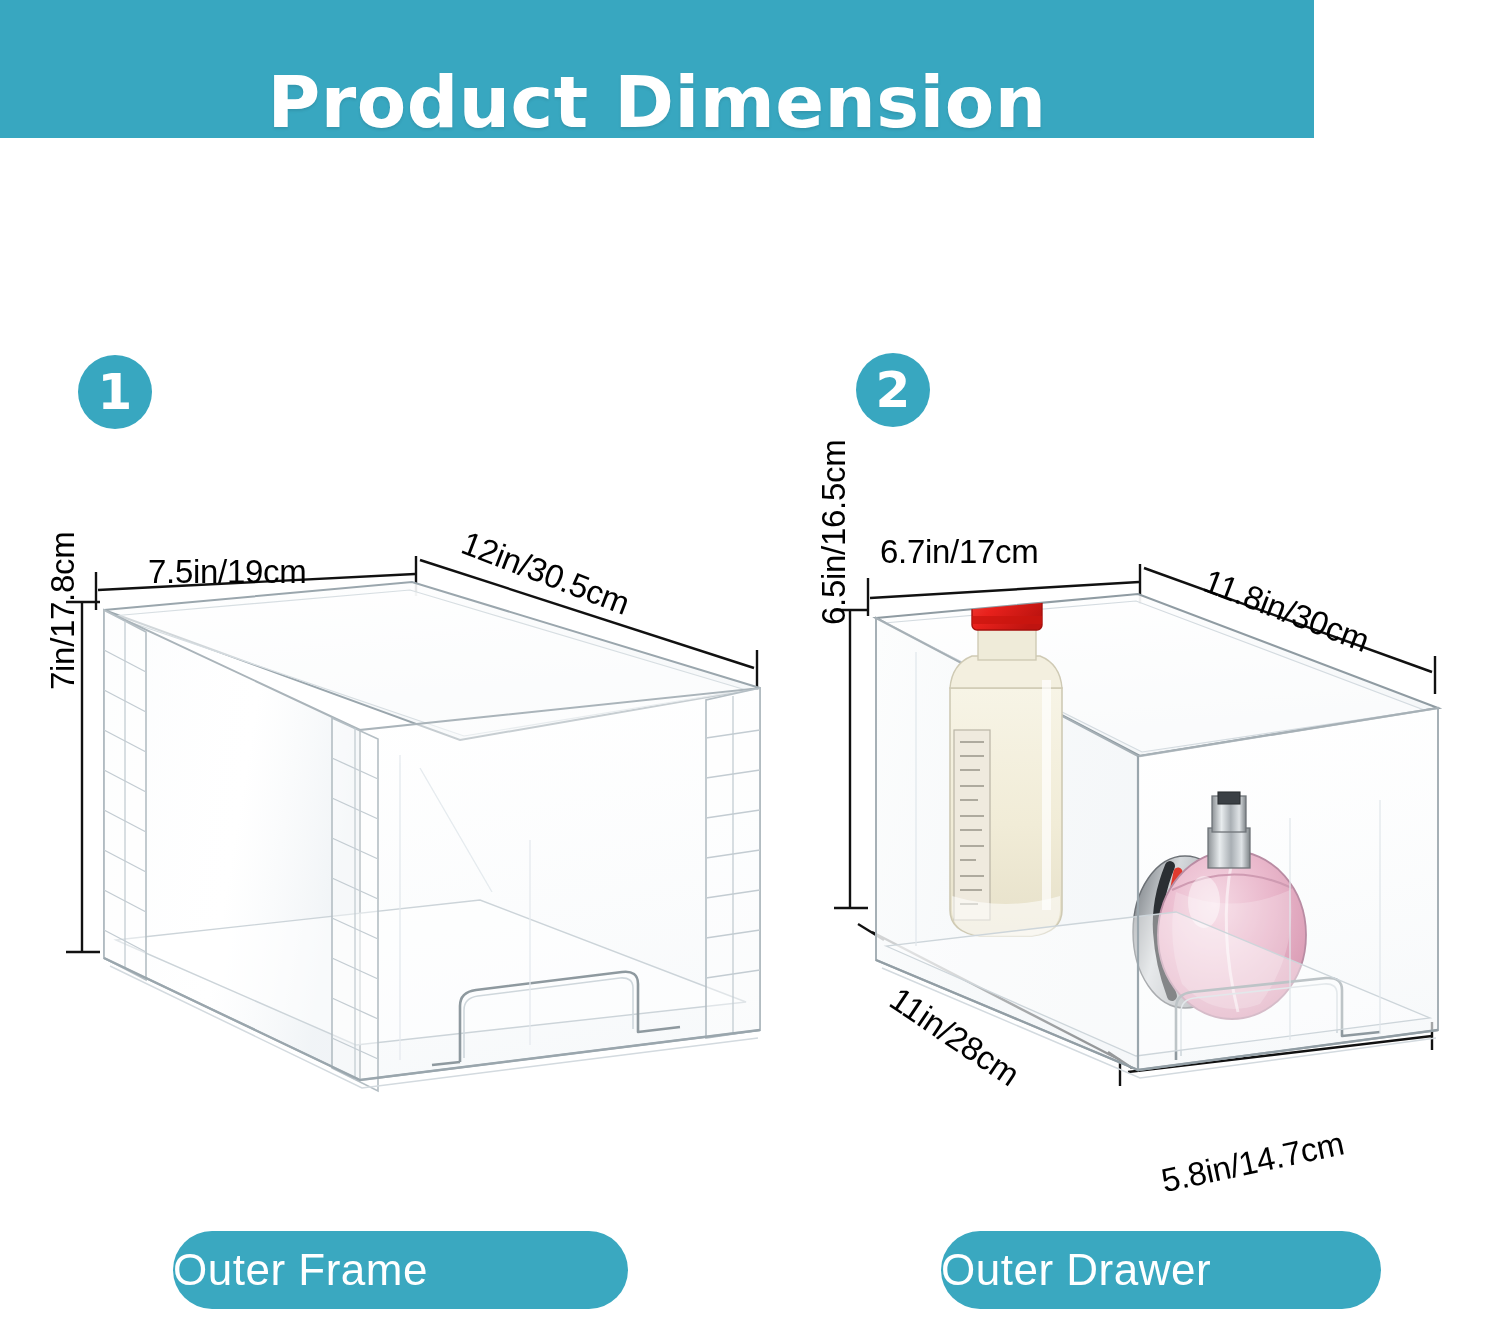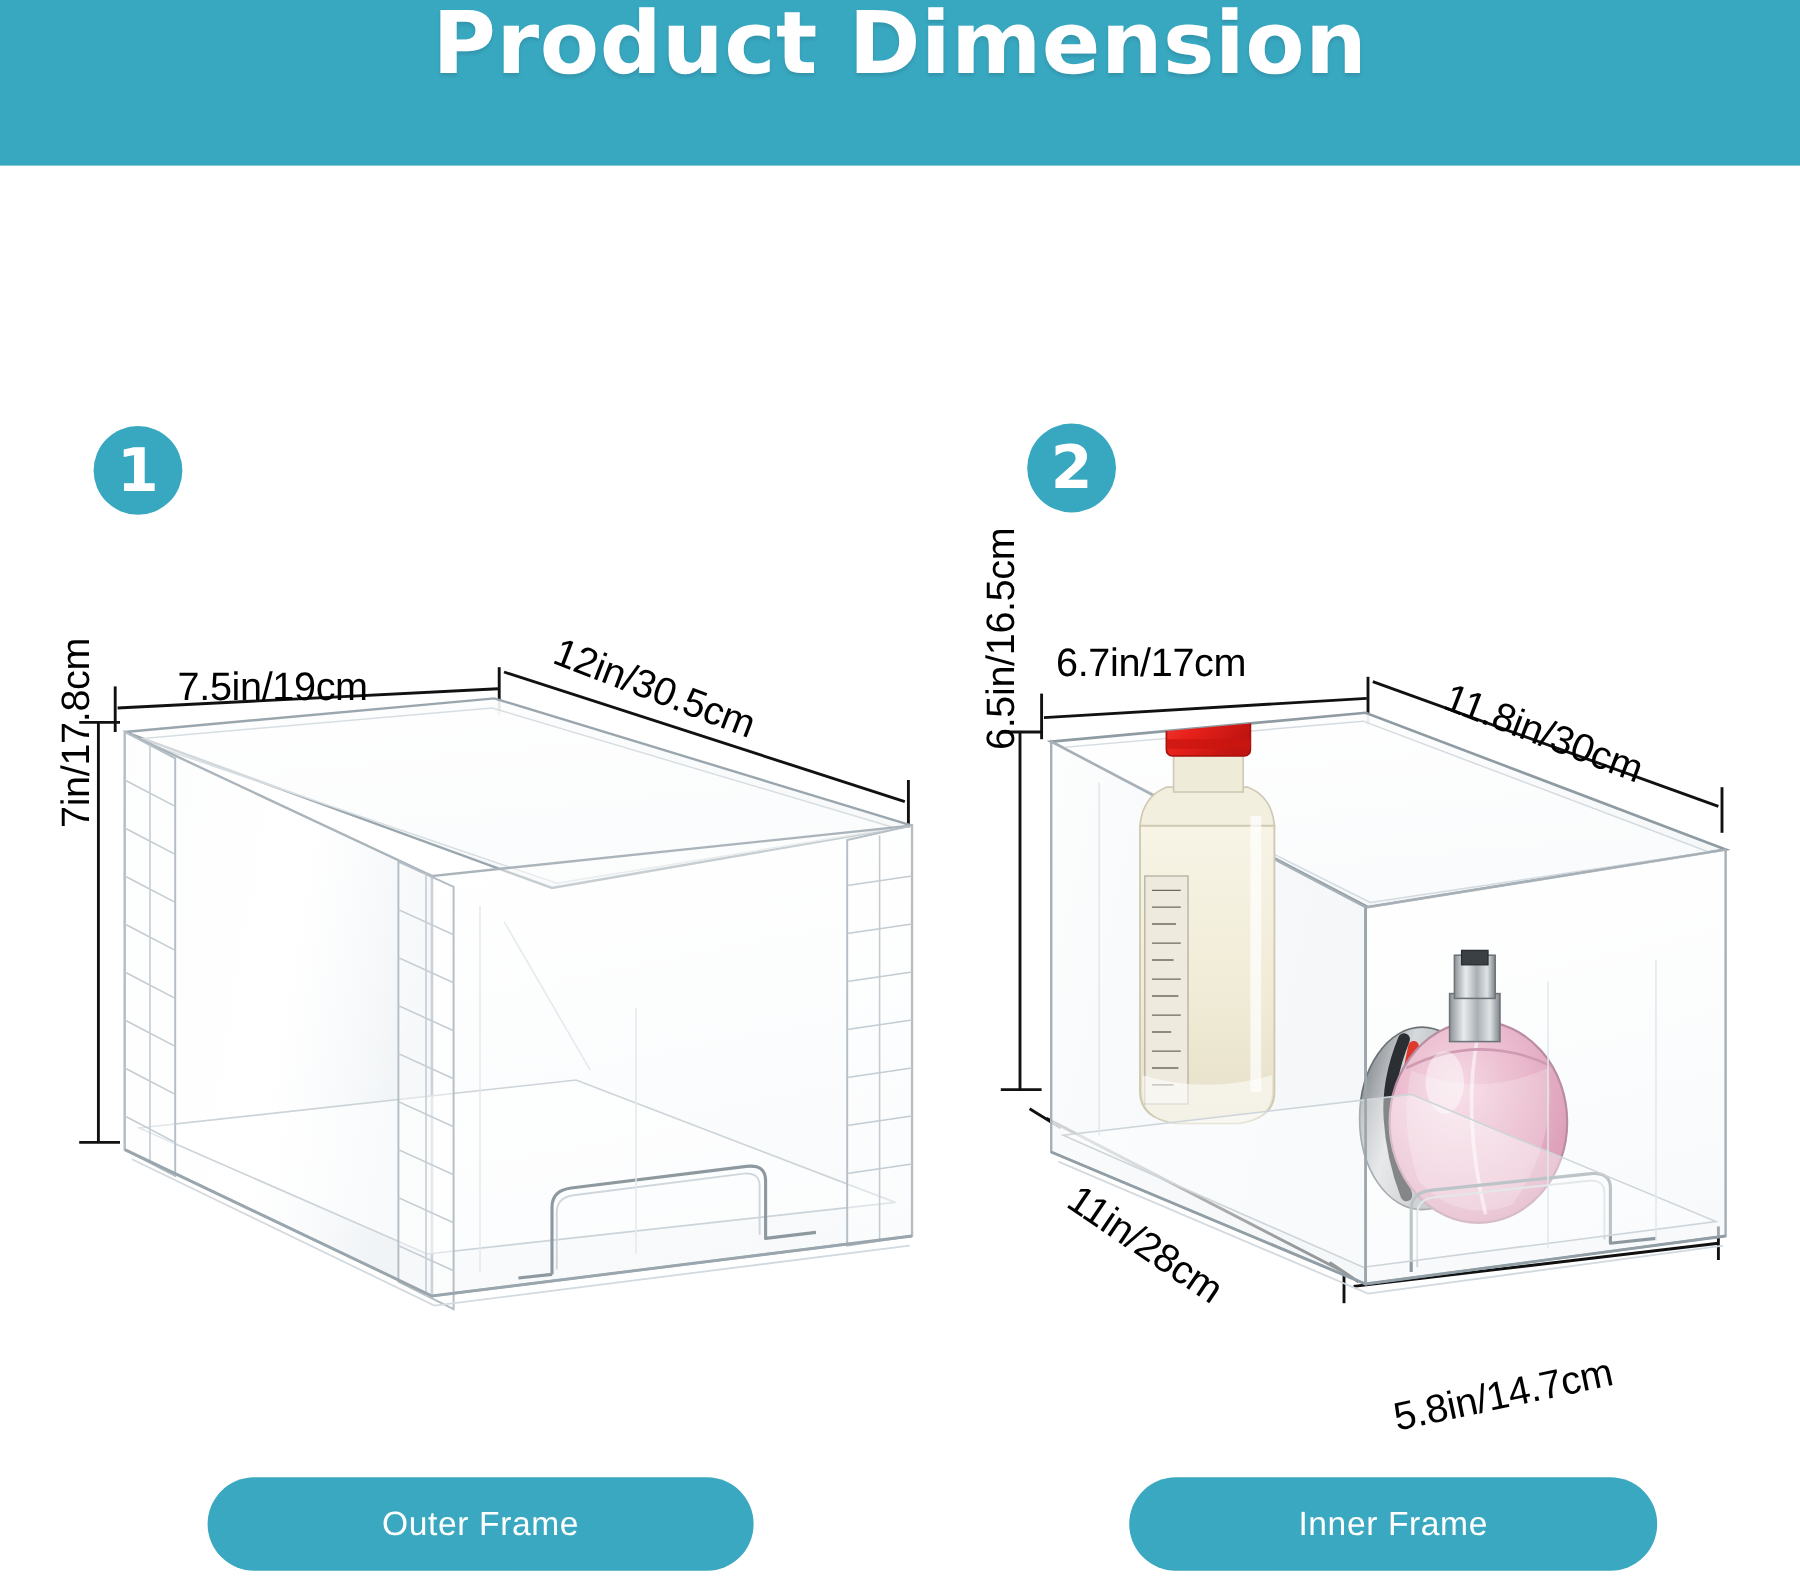--- a/index.html
+++ b/index.html
@@ -13,25 +13,25 @@
     height: 1324px;
     background: #ffffff;
     overflow: hidden;
     font-family: "Liberation Sans", sans-serif;
   }
 
   
   .banner {
     position: absolute;
     left: 0; top: 0;
-    width: 1500px;
+    width: 1314px;
     height: 138px;
     background: #38a7c0;
     display: flex;
-    align-items: flex-start;
+    align-items: flex-end;
     justify-content: center;
   }
   .banner-title {
     color: #ffffff;
     font-size: 72px;
     font-weight: 700;
     letter-spacing: 0.5px;
     line-height: 1;
     font-family: "DejaVu Sans", sans-serif;
     text-shadow: 0 2px 3px rgba(0,0,0,0.10);
@@ -58,22 +58,22 @@
 
   
   .pill {
     position: absolute;
     height: 78px;
     border-radius: 39px;
     background: #3aa8c0;
     color: #ffffff;
     display: flex;
     align-items: center;
-    justify-content: center;
-    font-size: 28px;
+    justify-content: flex-start;
+    font-size: 44px;
     font-weight: 400;
     letter-spacing: 0.5px;
     font-family: "Liberation Sans", sans-serif;
   }
   #pill-1 { left: 173px; top: 1231px; width: 455px; }
   #pill-2 { left: 941px; top: 1231px; width: 440px; }
 
   
   .dim {
     position: absolute;
@@ -378,16 +378,16 @@
   <div class="dim" id="dim-r-top">6.7in/17cm</div>
   <div class="dim" id="dim-r-depth">11.8in/30cm</div>
   <div class="dim" id="dim-r-height">6.5in/16.5cm</div>
   <div class="dim" id="dim-r-side">11in/28cm</div>
   <div class="dim" id="dim-r-front">5.8in/14.7cm</div>
 
   <div class="pill" id="pill-1">
     <span>Outer Frame</span>
   </div>
   <div class="pill" id="pill-2">
-    <span>Inner Frame</span>
+    <span>Outer Drawer</span>
   </div>
 
 </div>
 
 </body></html>

